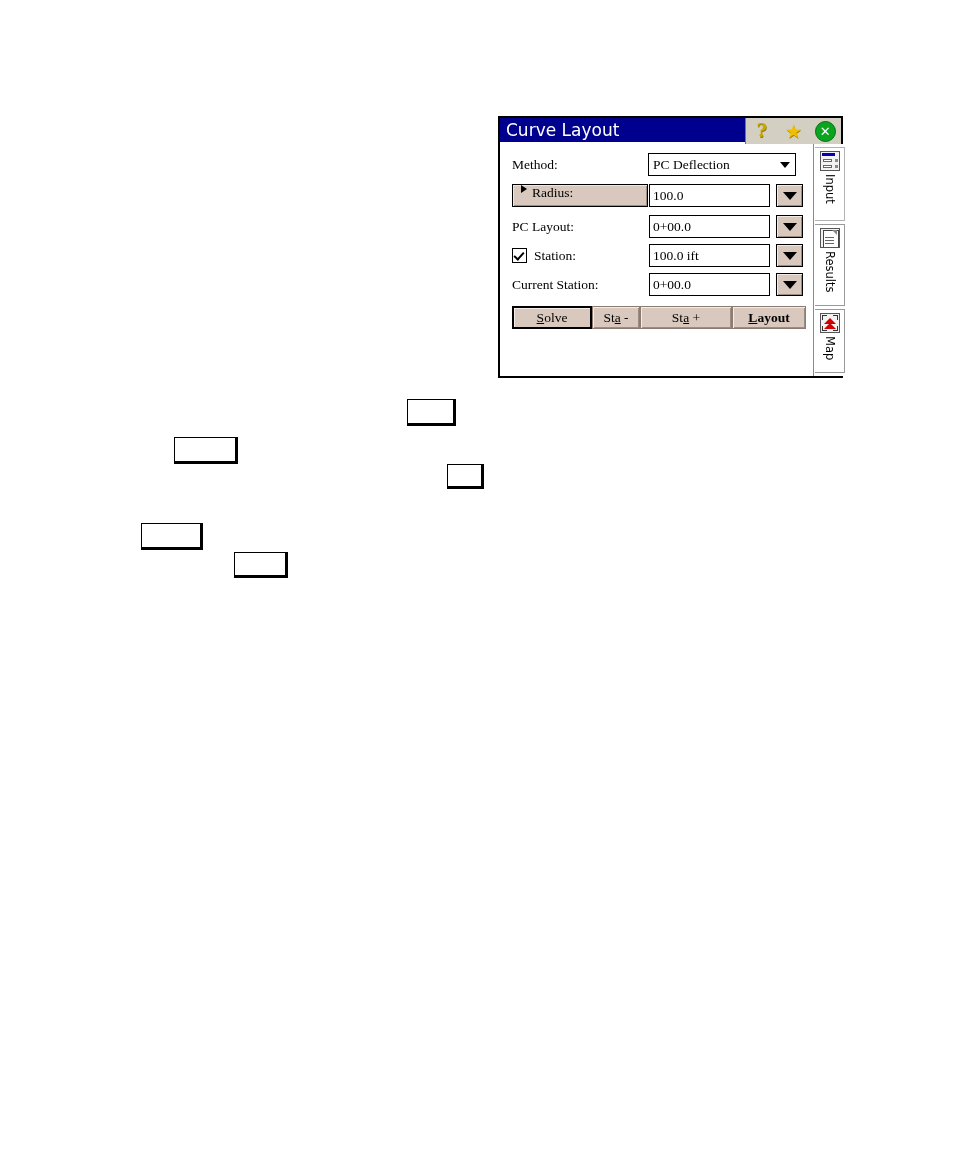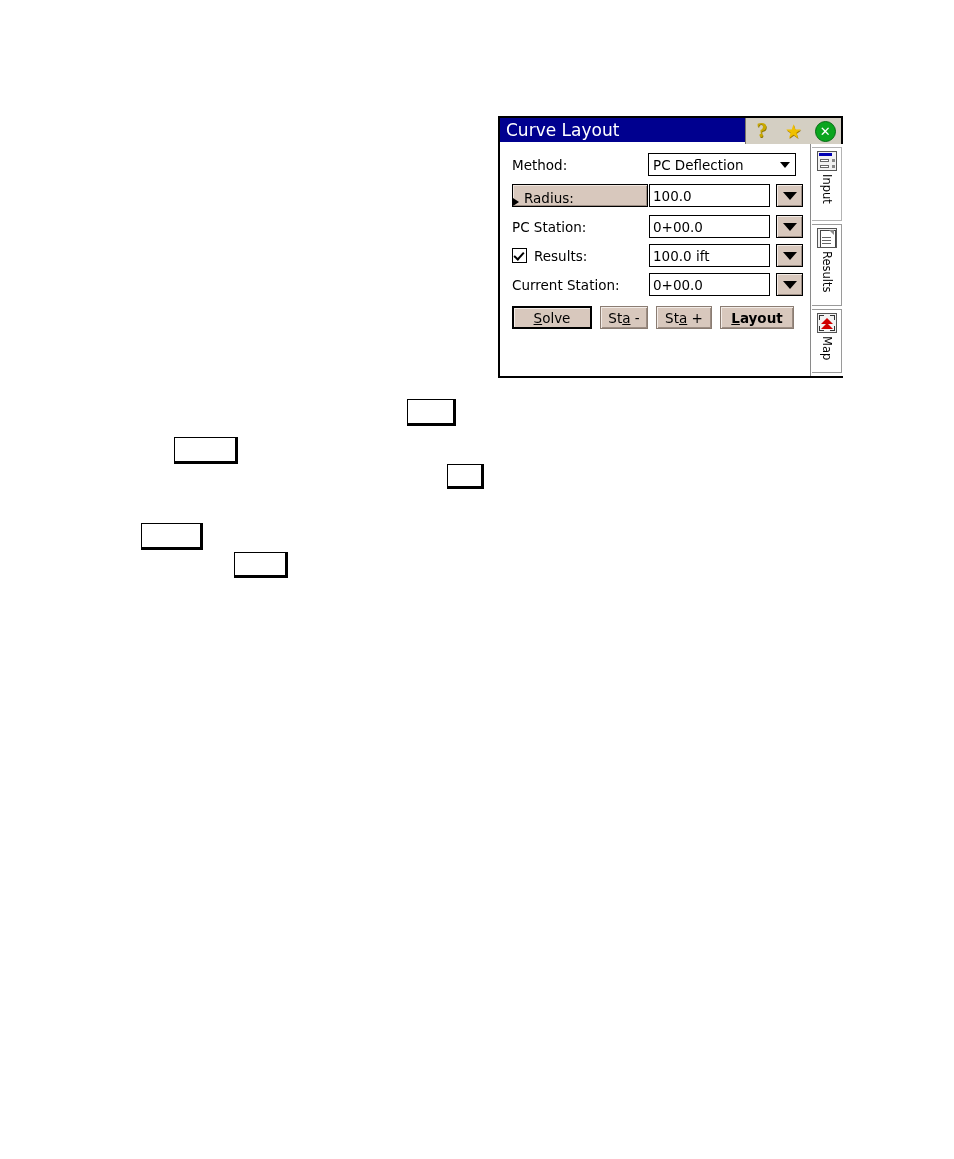--- a/index.html
+++ b/index.html
@@ -79,20 +79,21 @@
   .dlg-body {
     position: absolute;
     left: 0; right: 0; top: 26px; bottom: 0;
     background: #ffffff;
     display: flex;
   }
   .form-area {
     flex: 1 1 auto;
     padding: 8px 7px 6px 12px;
     position: relative;
+    font-family: Liberation Serif, serif;
   }
 
   .row {
     display: flex;
     align-items: center;
     margin-bottom: 4px;
     height: 25px;
   }
   .row.gap-top { margin-top: 6px; }
 
@@ -132,23 +133,24 @@
 
   
   .lblbtn {
     width: 136px;
     flex: 0 0 136px;
     height: 23px;
     background: #d8c8bd;
     border: 1px solid #000000;
     box-shadow: inset 1px 1px 0 #f0e6df, inset -1px -1px 0 #9c8d83;
     display: flex;
-    align-items: flex-end;
+    align-items: flex-start;
     box-sizing: border-box;
     font-size: 13.5px;
+    padding-left: 8px;
   }
   .tri-right {
     width: 0; height: 0;
     border-top: 4.5px solid transparent;
     border-bottom: 4.5px solid transparent;
     border-left: 6px solid #000000;
     margin-right: 5px;
   }
 
   
@@ -205,21 +207,21 @@
     border: solid #000000;
     border-width: 0 2px 2px 0;
     transform: rotate(42deg);
   }
   .cb-label { font-size: 13.5px; white-space: nowrap; }
 
   
   .btnbar {
     display: flex;
     margin-top: 9px;
-    gap: 8px;
+    gap: 0;
   }
   .btn {
     height: 23px;
     background: #d8c8bd;
     border: 1px solid #8a7c72;
     box-shadow: inset 1px 1px 0 #f3ece7, inset -1px -1px 0 #9c8d83;
     box-sizing: border-box;
     display: flex;
     align-items: center;
     justify-content: center;
@@ -227,21 +229,21 @@
     white-space: nowrap;
   }
   .btn.default {
     border: 2px solid #000000;
     box-shadow: inset 1px 1px 0 #f3ece7;
   }
   .btn .u { text-decoration: underline; }
   .btn.bold { font-weight: bold; justify-content: center; }
   .b-solve { width: 80px; }
   .b-stam  { width: 48px; }
-  .b-stap  { width: 56px; }
+  .b-stap  { width: 92px; }
   .b-layout{ width: 74px; }
 
   
   .tabstrip {
     flex: 0 0 32px;
     border-left: 1px solid #8a8a8a;
     background: #ffffff;
     padding-top: 3px;
     display: flex;
     flex-direction: column;
@@ -364,31 +366,31 @@
           <span>Radius:</span>
         </div>
         <div class="tfield">100.0</div>
         <div class="ddbtn">
           <span class="dd-arrow"></span>
         </div>
       </div>
 
 
       <div class="row gap-top">
-        <div class="lbl">PC Station:</div>
+        <div class="lbl">PC Layout:</div>
         <div class="tfield">0+00.0</div>
         <div class="ddbtn">
           <span class="dd-arrow"></span>
         </div>
       </div>
 
       <div class="row">
         <div class="cb-wrap">
           <span class="checkbox"></span>
-          <span class="cb-label">Results:</span>
+          <span class="cb-label">Station:</span>
         </div>
         <div class="tfield">100.0 ift</div>
         <div class="ddbtn">
           <span class="dd-arrow"></span>
         </div>
       </div>
 
       <div class="row">
         <div class="lbl">Current Station:</div>
         <div class="tfield">0+00.0</div>

